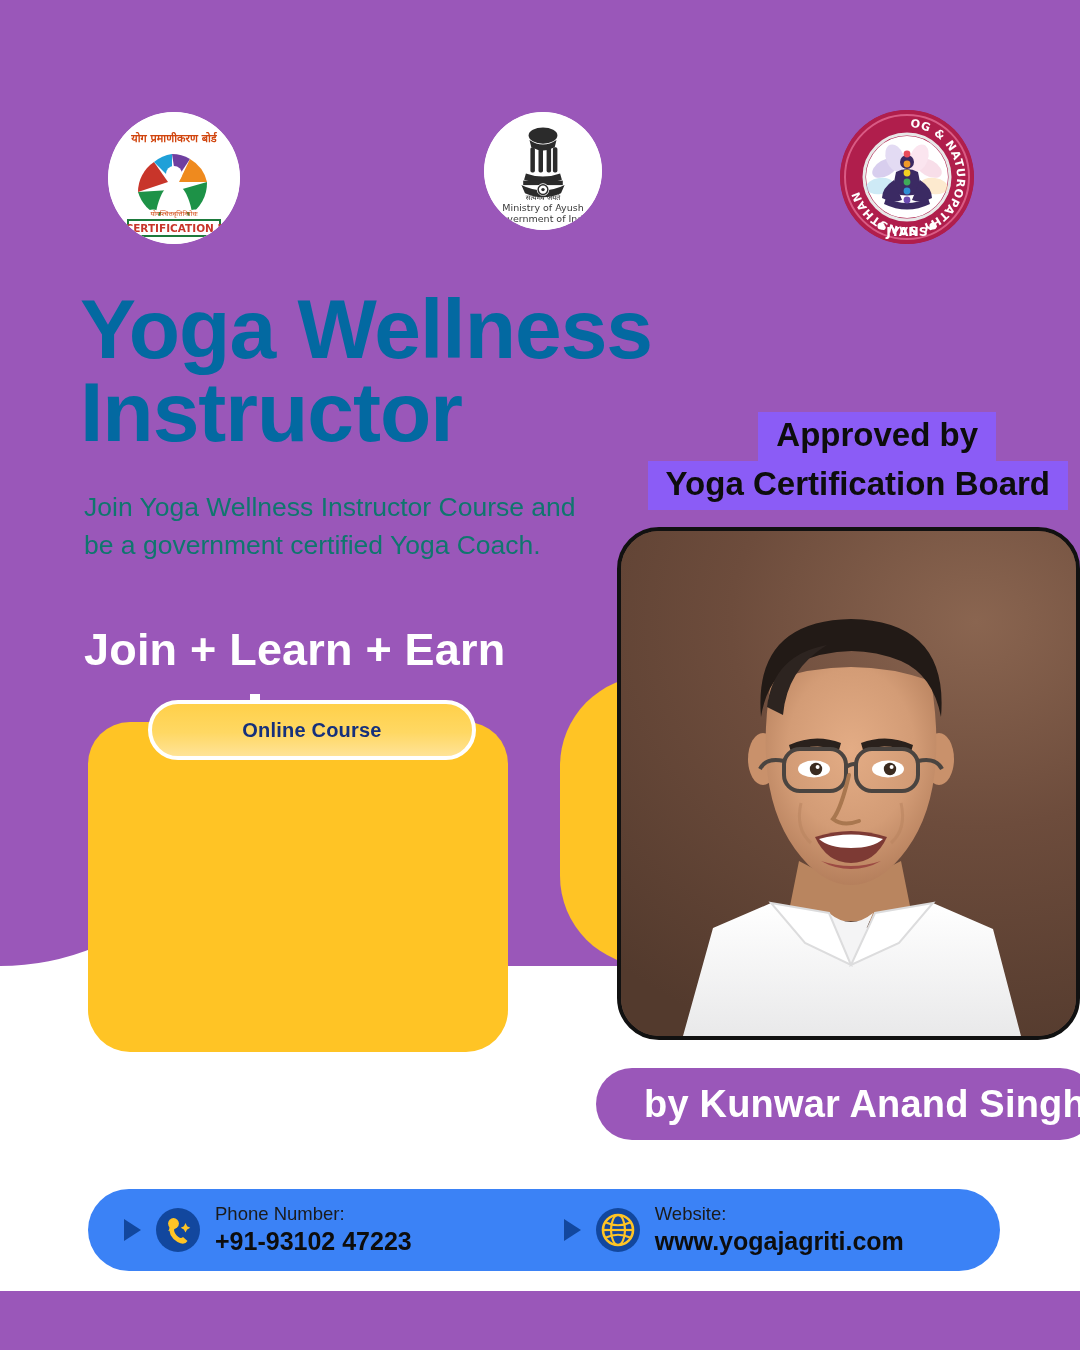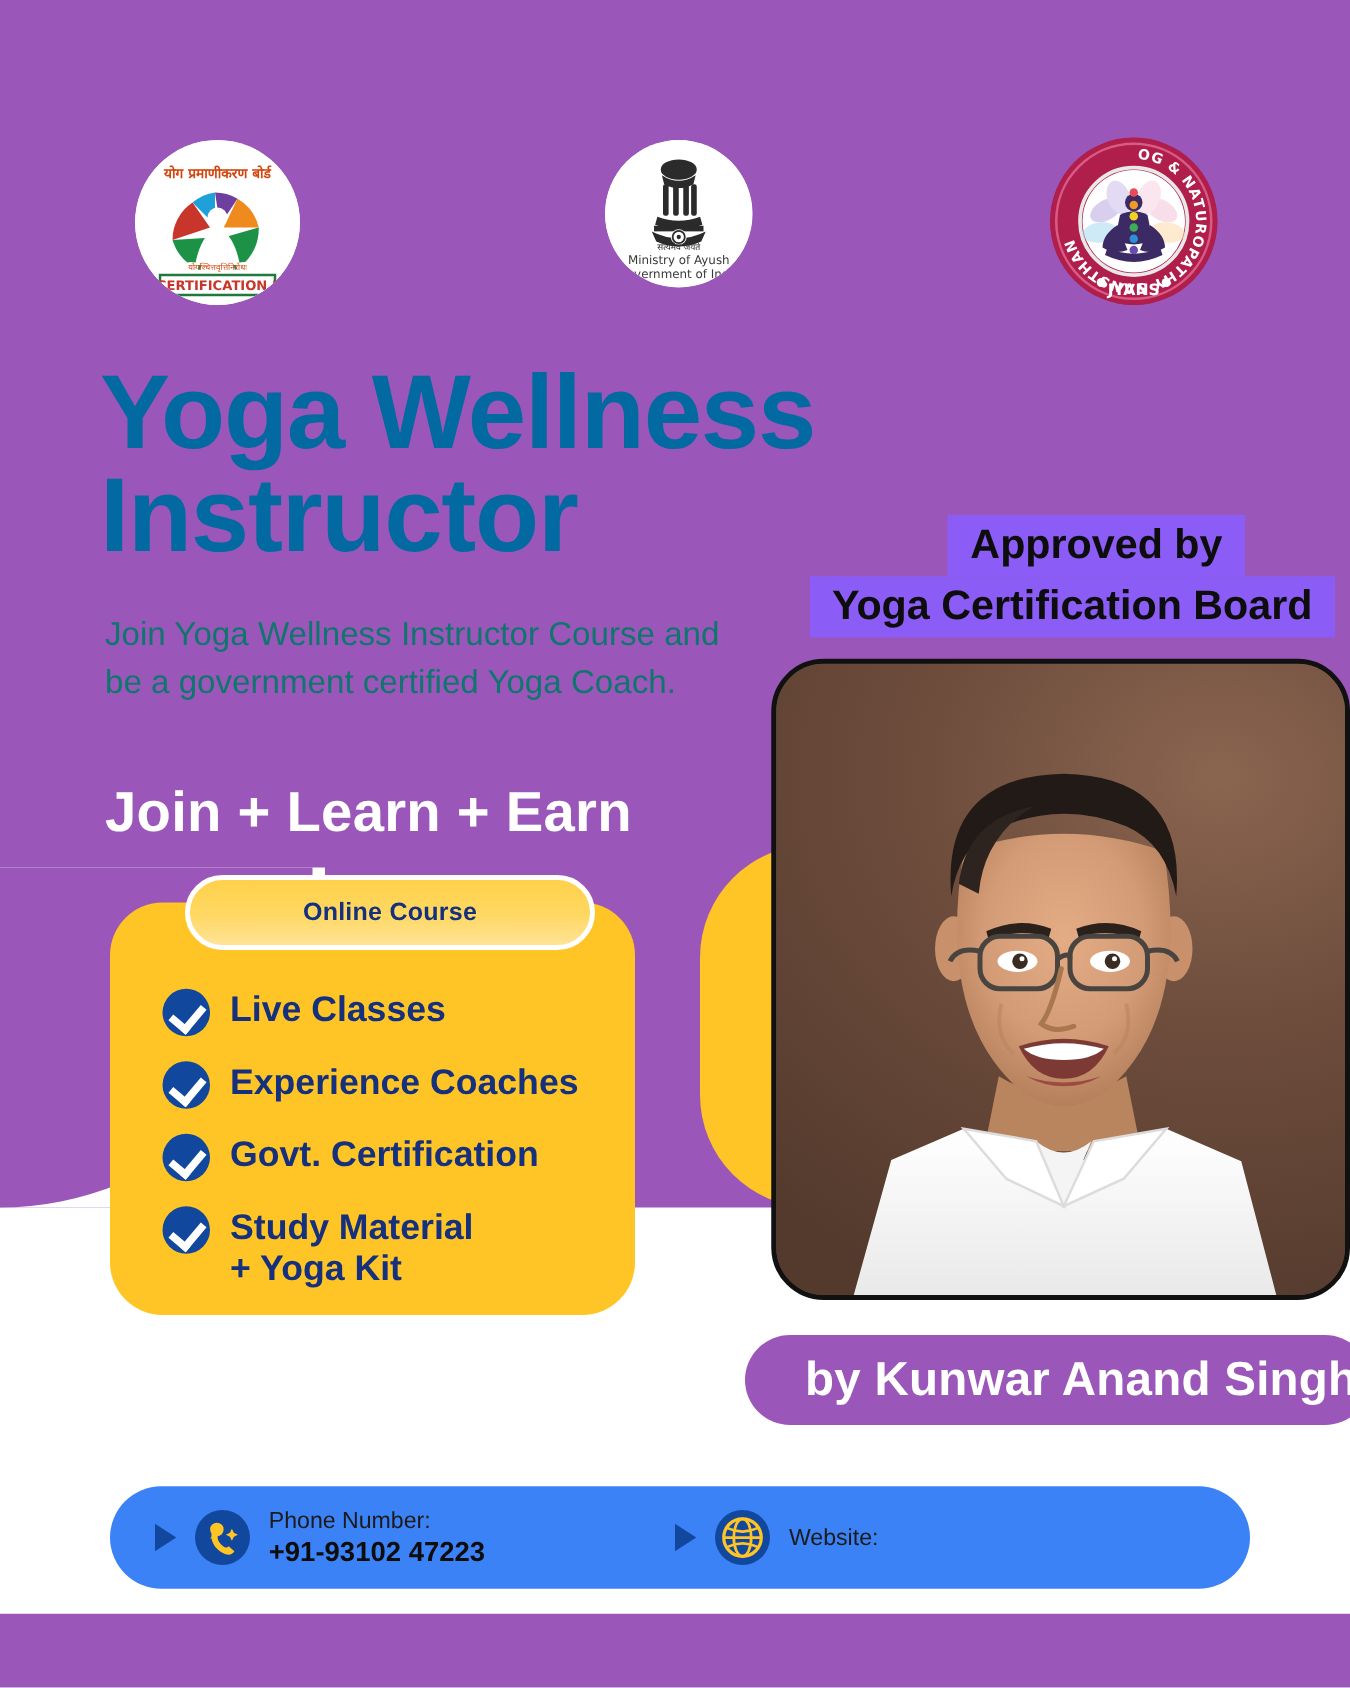--- a/index.html
+++ b/index.html
@@ -136,21 +136,21 @@
   .contact-item{display:flex;align-items:center;}
   #contact-phone{margin-left:36px;}
   #contact-web{margin-left:152px;}
   .tri{
     width:0;height:0;border-left:17px solid #12479e;
     border-top:11px solid transparent;border-bottom:11px solid transparent;
     margin-right:14px;
   }
   .cicon{width:46px;height:46px;margin-right:14px;flex:0 0 46px;}
   .clabel{font-size:18.5px;color:#1b1b1b;line-height:1.2;}
-  .cvalue{font-size:22px;color:#0d0d0d;font-weight:bold;line-height:1.25;margin-top:1px;}
+  .cvalue{font-size:25px;color:#0d0d0d;font-weight:bold;line-height:1.25;margin-top:1px;}
 </style>
 </head>
 <body>
 
 <div class="poster">
 
   <div class="bg-purple"></div>
   <div class="bg-white-left"></div>
   <div class="bg-white-left-round"></div>
   <div class="bg-purple-right-col"></div>
@@ -318,39 +318,20 @@
       <path d="M200 330 q30 10 60 0 q-14 8 -30 8 q-16 0 -30 -8 Z" fill="#9c4b43"></path>
 
       <path d="M180 272 q-6 26 10 40" fill="none" stroke="#b8835e" stroke-width="3" opacity="0.55"></path>
       <path d="M280 272 q6 26 -10 40" fill="none" stroke="#b8835e" stroke-width="3" opacity="0.55"></path>
     </svg>
   </div>
 
   <div class="course-card"></div>
   <div class="pill">Online Course</div>
 
-  <div class="feat-list">
-    <div class="feat">
-      <span class="check"></span>
-      <span class="feat-label">Live Classes</span>
-    </div>
-    <div class="feat">
-      <span class="check"></span>
-      <span class="feat-label">Experience Coaches</span>
-    </div>
-    <div class="feat">
-      <span class="check"></span>
-      <span class="feat-label">Govt. Certification</span>
-    </div>
-    <div class="feat">
-      <span class="check"></span>
-      <span class="feat-label">Study Material
-+ Yoga Kit</span>
-    </div>
-  </div>
 
   <div class="author">
     <span>by Kunwar Anand Singh</span>
   </div>
 
   <div class="contact-bar">
 
     <div class="contact-item" id="contact-phone">
       <span class="tri"></span>
       <svg class="cicon" viewBox="0 0 46 46" aria-hidden="true">
@@ -371,17 +352,18 @@
       <svg class="cicon" viewBox="0 0 46 46" aria-hidden="true">
         <circle cx="23" cy="23" r="22" fill="#12479e"></circle>
         <circle cx="23" cy="23" r="15" fill="none" stroke="#ffc425" stroke-width="2.6"></circle>
         <ellipse cx="23" cy="23" rx="7" ry="15" fill="none" stroke="#ffc425" stroke-width="2.2"></ellipse>
         <line x1="8.5" y1="23" x2="37.5" y2="23" stroke="#ffc425" stroke-width="2.2"></line>
         <path d="M11 15.5 q12 5.5 24 0" fill="none" stroke="#ffc425" stroke-width="2.2"></path>
         <path d="M11 30.5 q12 -5.5 24 0" fill="none" stroke="#ffc425" stroke-width="2.2"></path>
       </svg>
       <div>
         <div class="clabel">Website:</div>
+        <div class="cvalue">www.yogajagriti.com</div>
       </div>
     </div>
   </div>
 
 </div>
 
 </body></html>

